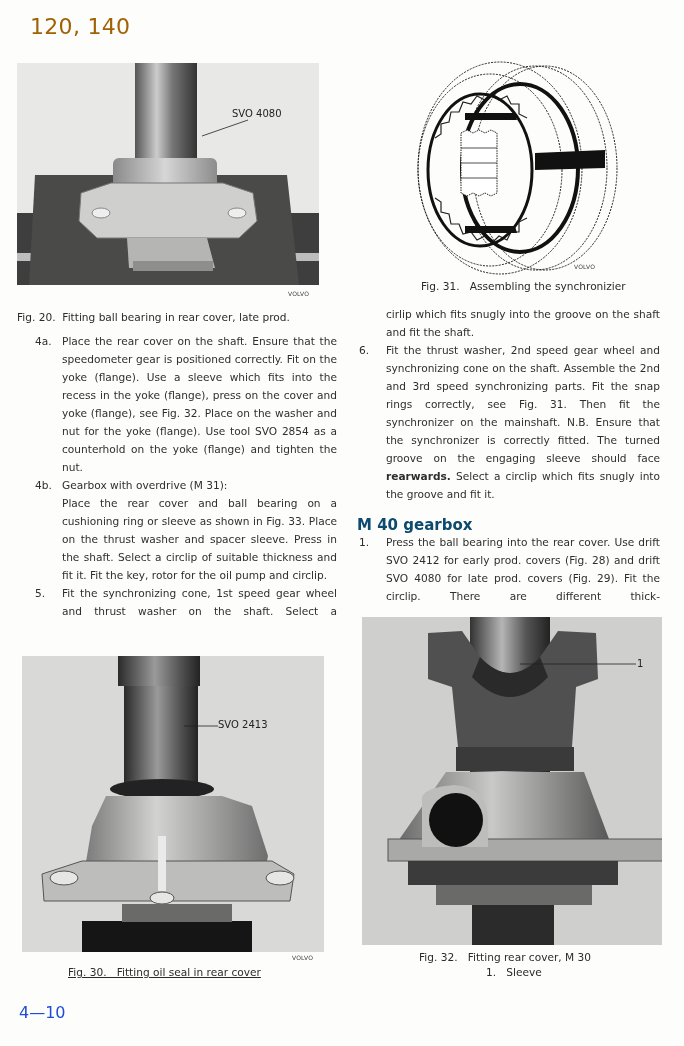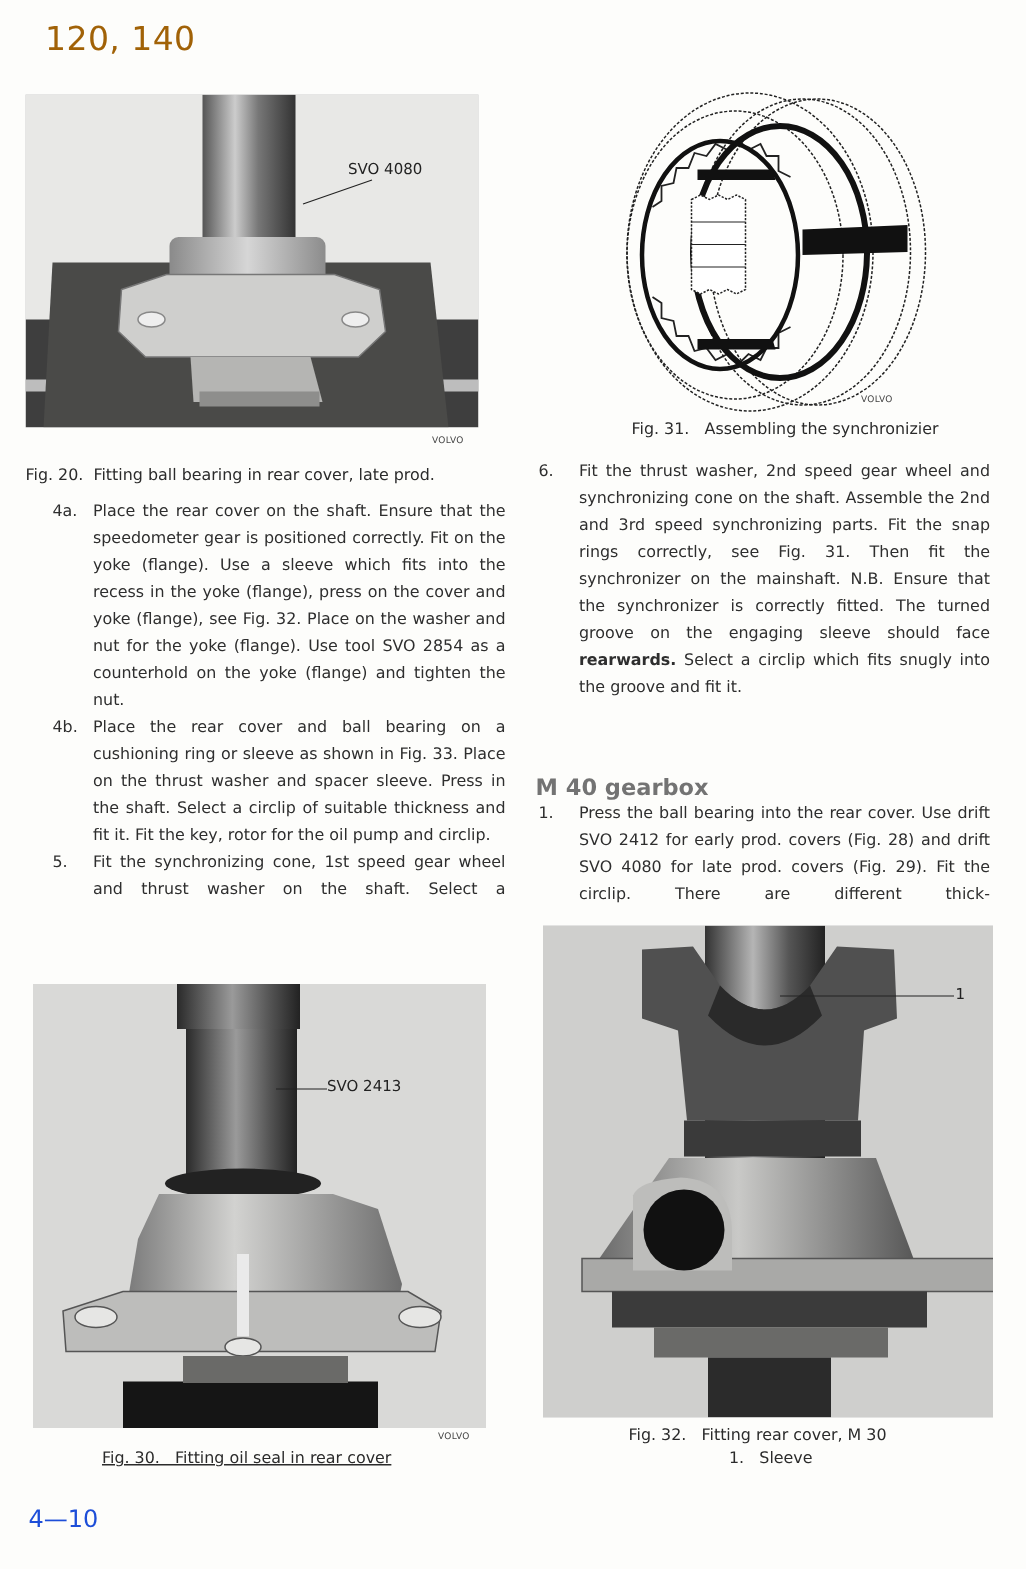--- a/index.html
+++ b/index.html
@@ -13,21 +13,21 @@
     .footer { left: 19px; top: 1003px; font-size: 16px; color: #1d4ed8; }
     .photo { background: #cfcfcf; overflow: hidden; }
     .photo svg { display: block; width: 100%; height: 100%; }
     .volvo { font-size: 6px; line-height: 7px; text-align: center; color: #444; letter-spacing: 0.2px; }
     .caption { font-size: 10.6px; color: #2b2b2b; white-space: nowrap; }
     .text { font-size: 10.6px; line-height: 18px; color: #2e2e2e; }
     .item { position: relative; padding-left: 30px; }
     .item .num { position: absolute; left: 3px; top: 0; }
     .para { text-align: justify; text-align-last: left; }
     .callout { font-size: 10px; color: #222; }
-    .heading { font-size: 15px; font-weight: bold; color: #737373; }
+    .heading { font-size: 15px; font-weight: bold; color: #0c4a6e; }
   </style>
 </head>
 <body>
 
 <div class="abs header">120, 140</div>
 
 <div class="abs photo" style="left:17px; top:63px; width:302px; height:222px;">
   <svg viewBox="0 0 302 222" preserveAspectRatio="none">
     <defs>
       <linearGradient id="g29shaft" x1="0" x2="1">
@@ -63,20 +63,21 @@
 <div class="abs volvo" style="left:288px; top:290px;">VOLVO</div>
 <div class="abs caption" style="left:17px; top:311px; white-space:pre;">Fig. 20.  Fitting ball bearing in rear cover, late prod.</div>
 
 <div class="abs text" style="left:32px; top:332px; width:305px;">
   <div class="item">
     <span class="num">4a.</span>
     <div class="para">Place the rear cover on the shaft. Ensure that the speedometer gear is positioned correctly. Fit on the yoke (flange). Use a sleeve which fits into the recess in the yoke (flange), press on the cover and yoke (flange), see Fig. 32. Place on the washer and nut for the yoke (flange). Use tool SVO 2854 as a counterhold on the yoke (flange) and tighten the nut.</div>
   </div>
   <div class="item">
     <span class="num">4b.</span>
+    <div>Gearbox with overdrive (M 31):</div>
     <div class="para">Place the rear cover and ball bearing on a cushioning ring or sleeve as shown in Fig. 33. Place on the thrust washer and spacer sleeve. Press in the shaft. Select a circlip of suitable thickness and fit it. Fit the key, rotor for the oil pump and circlip.</div>
   </div>
   <div class="item">
     <span class="num">5.</span>
     <div class="para" style="text-align-last: justify;">Fit the synchronizing cone, 1st speed gear wheel and thrust washer on the shaft. Select a</div>
   </div>
 </div>
 
 <div class="abs photo" style="left:22px; top:656px; width:302px; height:296px;">
   <svg viewBox="0 0 302 296" preserveAspectRatio="none">
@@ -141,20 +142,23 @@
       <line x1="56" y1="105" x2="92" y2="105"></line>
       <line x1="56" y1="120" x2="92" y2="120"></line>
     </g>
   </svg>
 </div>
 <div class="abs volvo" style="left:574px; top:263px;">VOLVO</div>
 <div class="abs caption" style="left:408px; top:280px; white-space:pre;margin-left:13px;">Fig. 31.   Assembling the synchronizier</div>
 
 <div class="abs text" style="left:356px; top:305px; width:304px;">
   <div class="item">
+    <div class="para">cirlip which fits snugly into the groove on the shaft and fit the shaft.</div>
+  </div>
+  <div class="item">
     <span class="num">6.</span>
     <div class="para">
       <span>Fit the thrust washer, 2nd speed gear wheel and synchronizing cone on the shaft. Assemble the 2nd and 3rd speed synchronizing parts. Fit the snap rings correctly, see Fig. 31. Then fit the synchronizer on the mainshaft. N.B. Ensure that the synchronizer is correctly fitted. The turned groove on the engaging sleeve should face</span>
       <b>rearwards.</b>
       <span>Select a circlip which fits snugly into the groove and fit it.</span>
     </div>
   </div>
 </div>
 
 <div class="abs heading" style="left:357px; top:516px;">M 40 gearbox</div>

